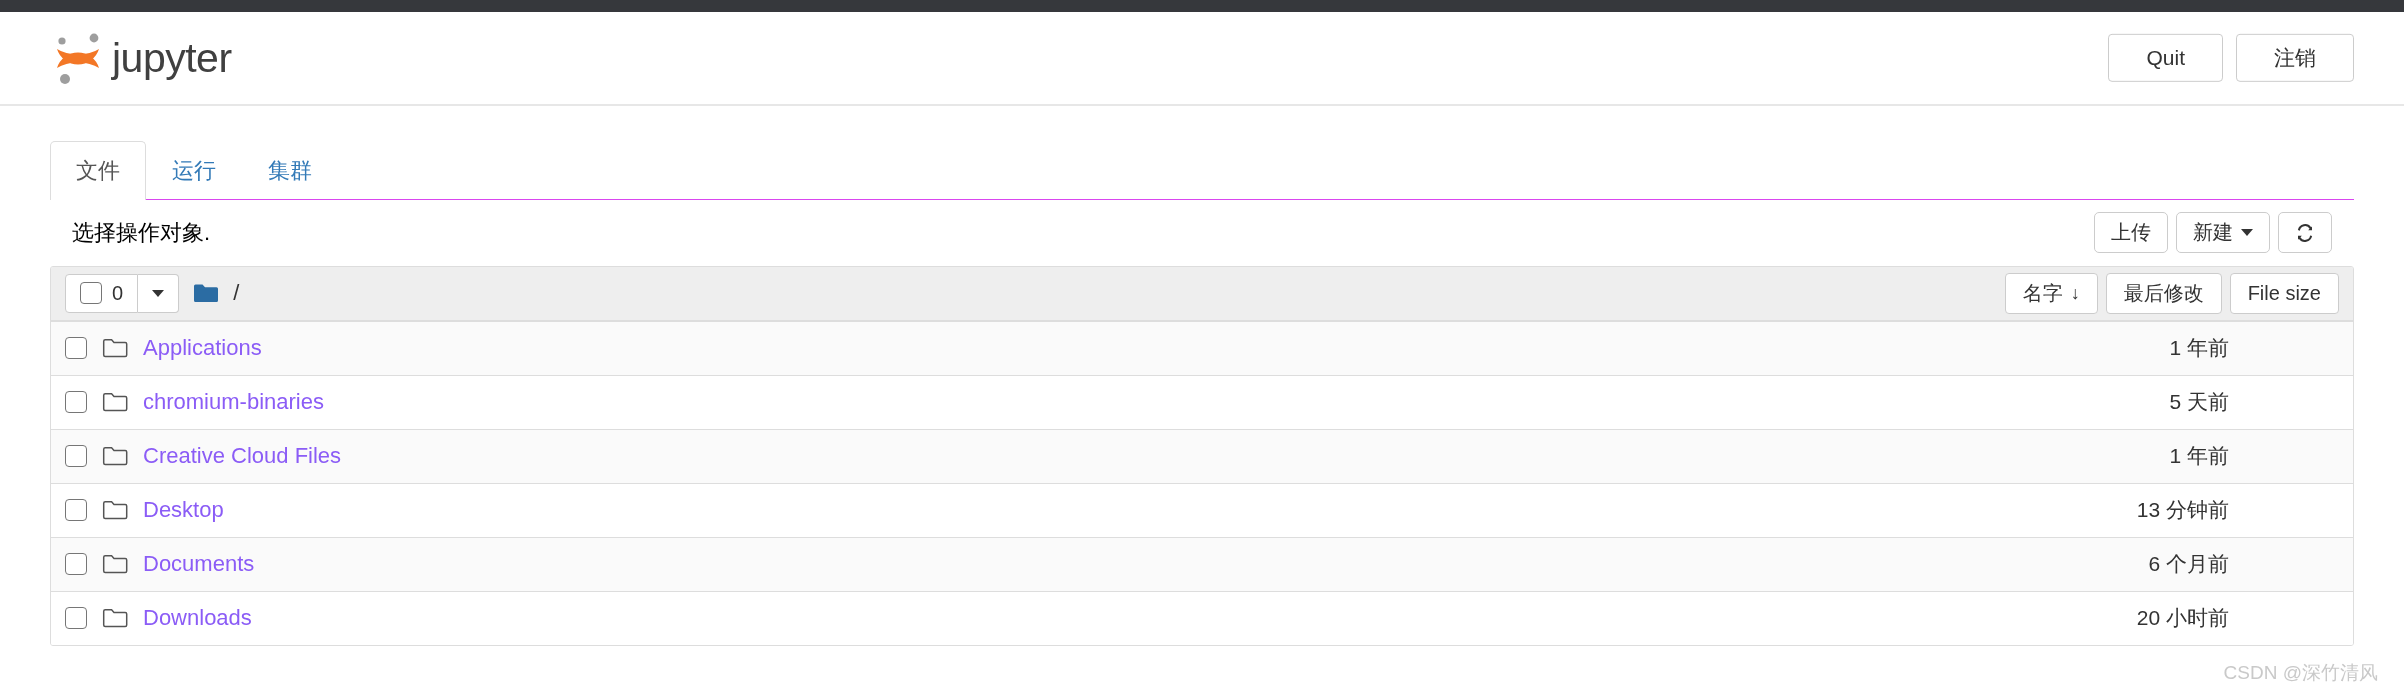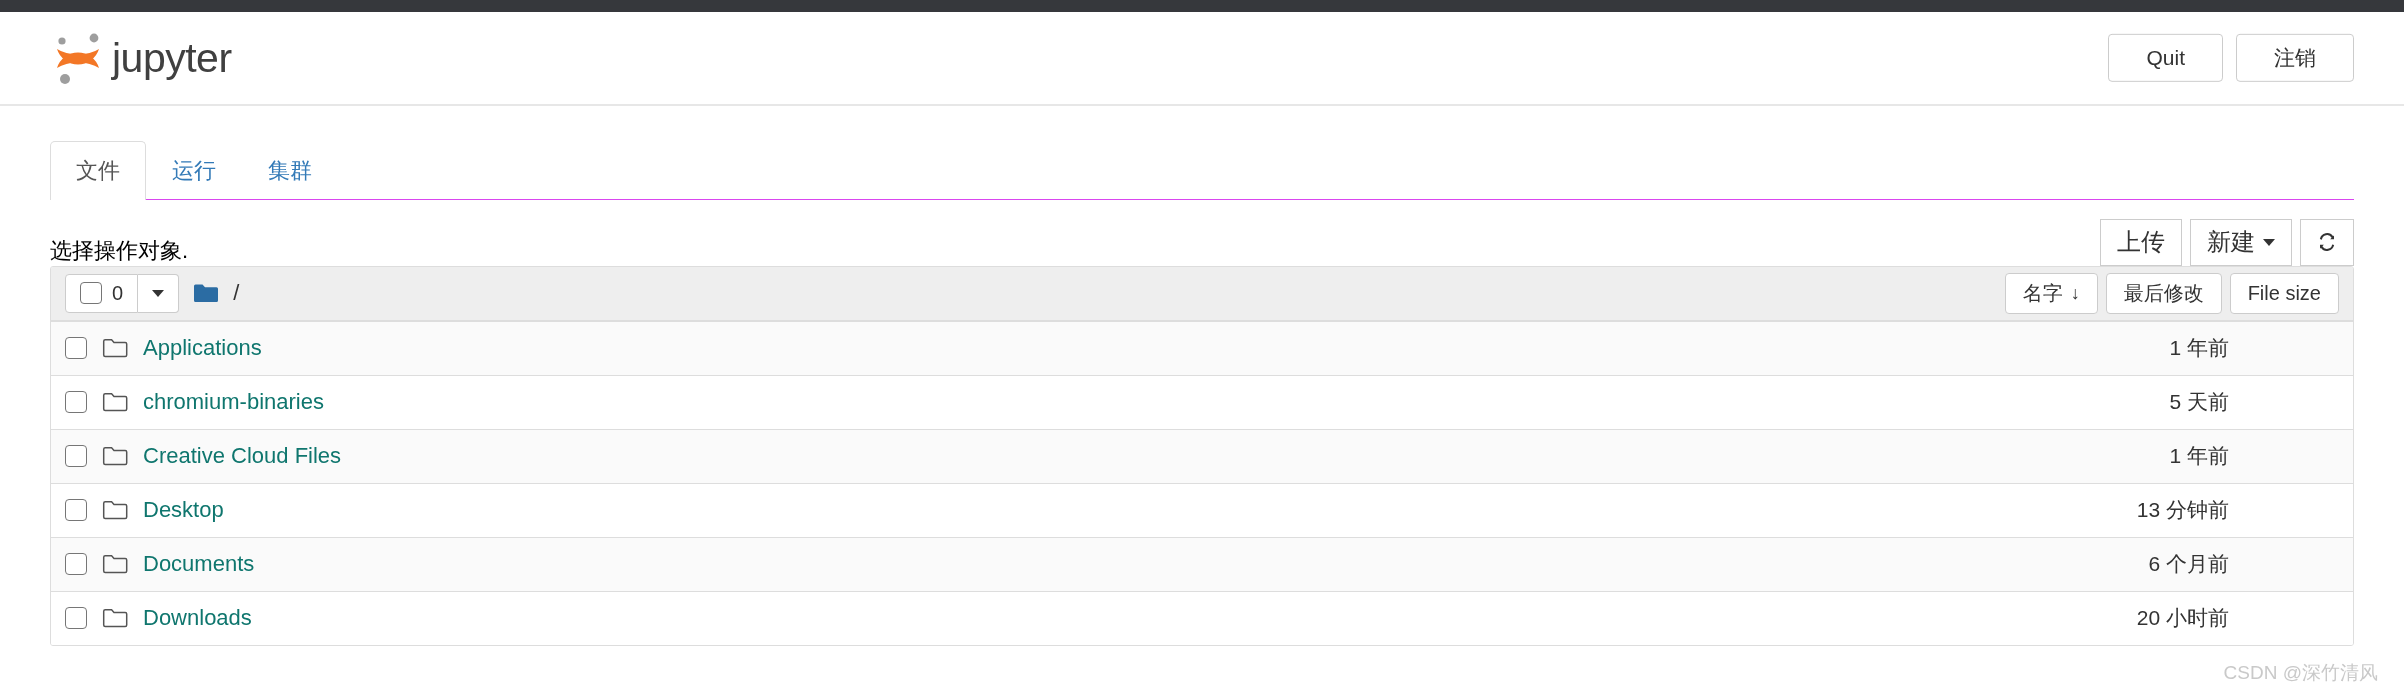--- a/index.html
+++ b/index.html
@@ -95,42 +95,42 @@
   .tab.active {
     color: #555555;
     background: #ffffff;
     border-color: #dddddd;
     border-bottom-color: #ffffff;
     cursor: default;
   }
 
   
   .action-row {
-    margin: 0 50px;
+    margin: 0 72px;
     height: 66px;
     display: flex;
-    align-items: flex-end;
+    align-items: center;
     justify-content: space-between;
     position: relative;
   }
   .select-note {
     font-size: 22px;
     color: #000000;
     line-height: 1.35;
   }
   .action-buttons {
     display: flex;
     gap: 8px;
   }
   .btn-sm {
     background: #ffffff;
     border: 1px solid #cccccc;
-    border-radius: 0;
-    color: #333333;
-    font-size: 24px;
+    border-radius: 5px;
+    color: #333333;
+    font-size: 20px;
     padding: 6px 16px;
     cursor: pointer;
     line-height: 1.35;
     display: inline-flex;
     align-items: center;
     gap: 8px;
     white-space: nowrap;
   }
   .caret {
     display: inline-block;
@@ -217,21 +217,21 @@
     height: 54px;
     padding: 0 14px;
     border-top: 1px solid #dddddd;
     background: #ffffff;
   }
   .row:nth-child(even) { background: #fafafa; }
   .row-left { display: flex; align-items: center; gap: 15px; flex: 1 1 auto; min-width: 0; }
   .folder-grey { width: 26px; height: 22px; display:block; flex:none; }
   .item-name {
     font-size: 22px;
-    color: #0f766e;
+    color: #8b5cf6;
     text-decoration: none;
     line-height: 1.35;
     cursor: pointer;
     white-space: nowrap;
   }
   .row-right {
     font-size: 21px;
     color: #333333;
     line-height: 1.35;
     text-align: right;

